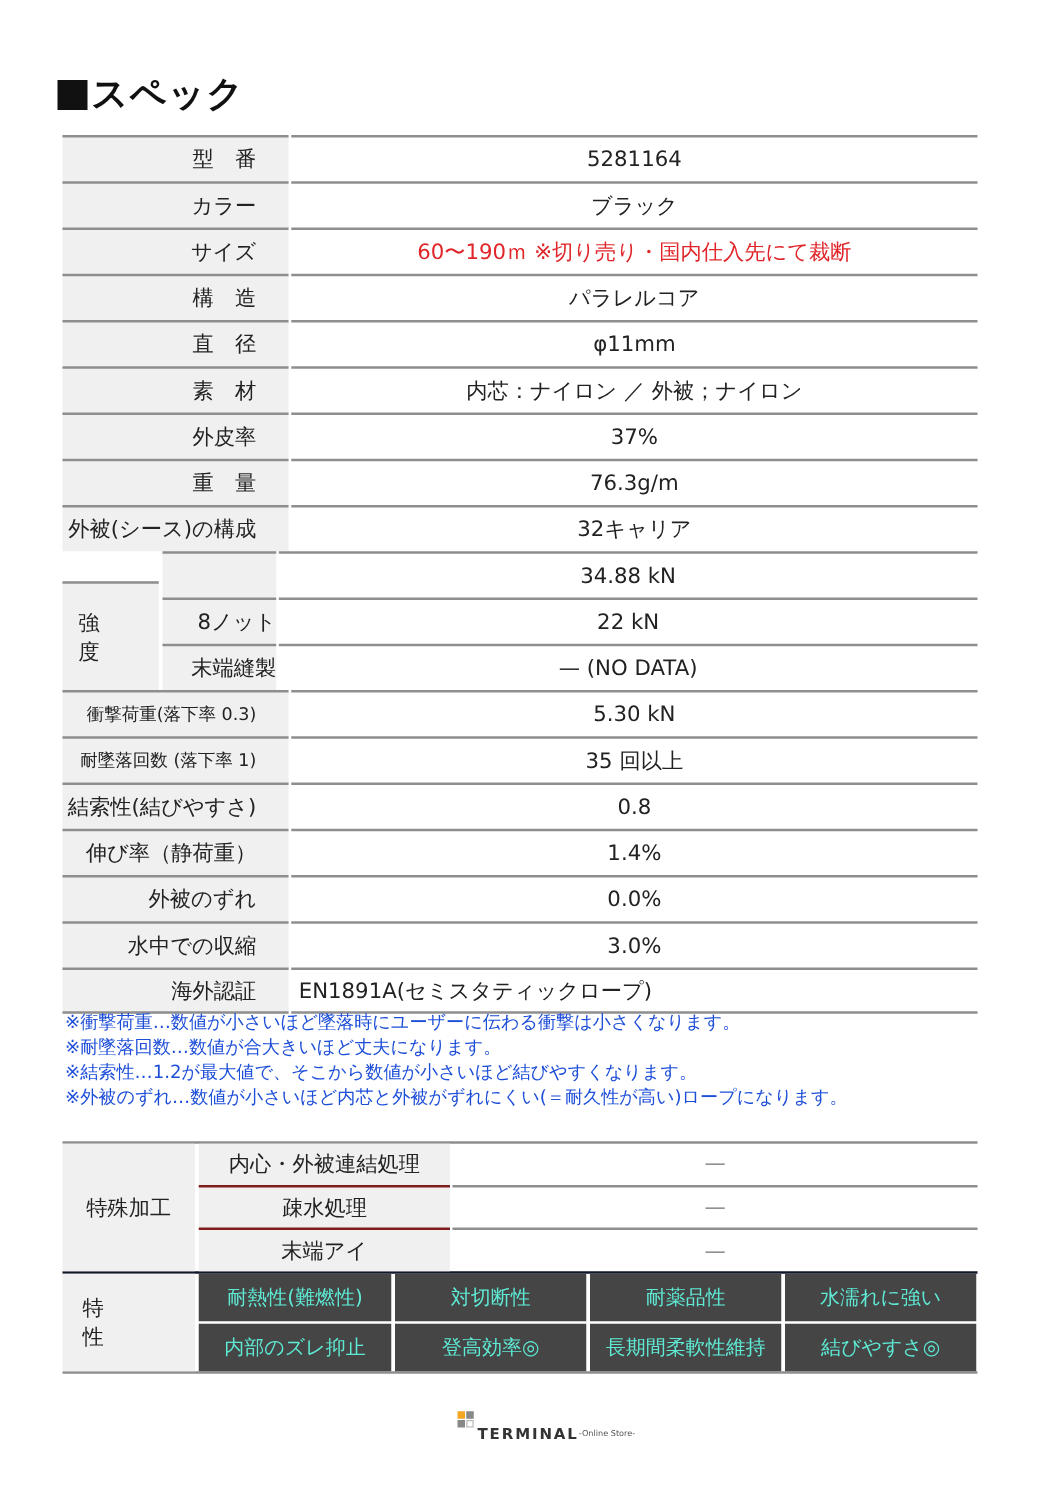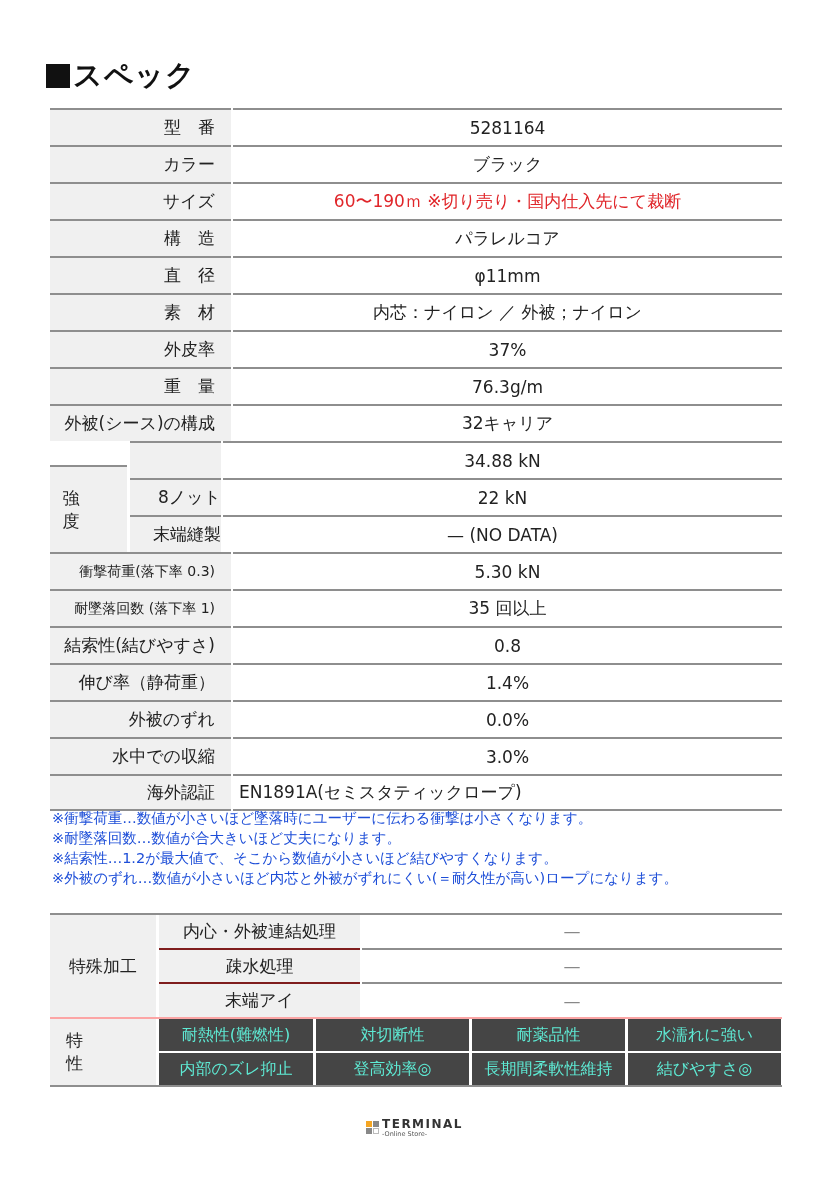--- a/index.html
+++ b/index.html
@@ -11,21 +11,21 @@
     font-size: 29px; font-weight: bold; color: #111; letter-spacing: 1px;
     display: flex; align-items: center;
   }
   .title .sq { display: inline-block; width: 24px; height: 24px; background: #111; margin-right: 3px; }
 
   
   .spec { position: absolute; left: 50px; top: 108px; width: 732px; }
   .row { display: flex; height: 37px; }
   .lab {
     width: 181px; background: #f0f0f0; border-top: 2px solid #8e8e8e;
-    display: flex; align-items: center; justify-content: flex-end; padding-right: 16px;
+    display: flex; align-items: center; justify-content: flex-end; padding-right: 26px;
     font-size: 17px; color: #222;
   }
   .lab.small { font-size: 14px; }
   .gap { width: 2px; background: #fff; }
   .val {
     flex: 1; border-top: 2px solid #8e8e8e;
     display: flex; align-items: center; justify-content: center;
     font-size: 17px; color: #222;
   }
   .val.red { color: #e0262a; }
@@ -59,35 +59,35 @@
     width: 106px; background: #f0f0f0;
     display: flex; align-items: center; justify-content: center; font-size: 17px;
   }
   .sp-sub { width: 201px; margin-left: 3px; display: flex; flex-direction: column; }
   .sp-sub .s { flex: 1; background: #f0f0f0; display: flex; align-items: center; justify-content: center; font-size: 17px; border-top: 2px solid #7f1d1d; }
   .sp-sub .s:first-child { border-top: none; }
   .sp-vals { flex: 1; margin-left: 2px; display: flex; flex-direction: column; }
   .sp-vals .v { flex: 1; display: flex; align-items: center; justify-content: center; font-size: 17px; color: #888; border-top: 2px solid #8e8e8e; }
   .sp-vals .v:first-child { border-top: none; }
 
-  .feat-wrap { display: flex; height: 70px; margin-top: 0; border-top: 2px solid #fca5a5; border-bottom: 2px solid #8e8e8e; }
+  .feat-wrap { display: flex; height: 82px; margin-top: 0; border-top: 2px solid #0f172a; border-bottom: 2px solid #8e8e8e; }
   .feat-grp {
     width: 106px; background: #f0f0f0;
     display: flex; align-items: center; justify-content: center; font-size: 17px; letter-spacing: 16px; padding-left: 16px;
   }
   .feat-grid { flex: 1; margin-left: 3px; display: grid; grid-template-columns: 154px 153px 153px 153px; grid-template-rows: 1fr 1fr; gap: 2px 3px; }
   .feat {
     background: #454545; color: #5eead4;
     display: flex; align-items: center; justify-content: center; font-size: 16px;
   }
 
   .logo { position: absolute; left: 366px; top: 1118px; display: flex; align-items: center; }
   .logo .mark { display: grid; grid-template-columns: 6px 6px; grid-template-rows: 6px 6px; gap: 1px; margin-right: 3px; }
   .logo .mark span { display: block; }
-  .logo .txt { display: flex; flex-direction: column; line-height: 1; }
+  .logo .txt { display: flex; flex-direction: row; align-items: center; line-height: 1; margin-top: 23px; }
   .logo .brand { font-size: 12px; letter-spacing: 1.5px; color: #333; font-weight: bold; }
   .logo .sub { font-size: 6.5px; color: #555; margin-top: 1px; }
 </style>
 </head>
 <body>
 
 <div class="title">
   <span class="sq"></span>
   <span>スペック</span>
 </div>

